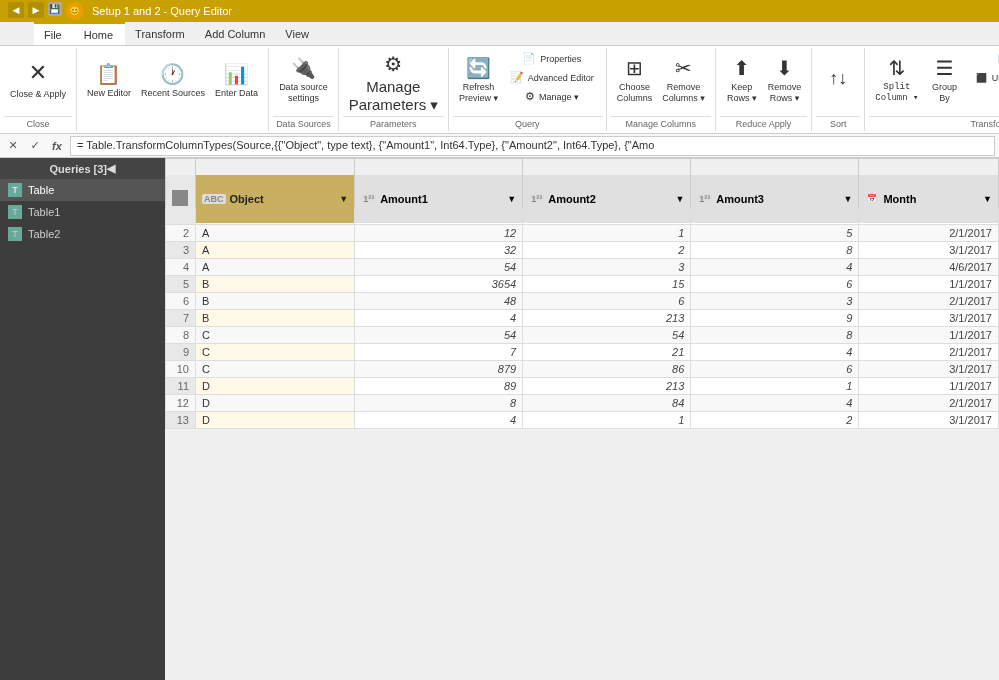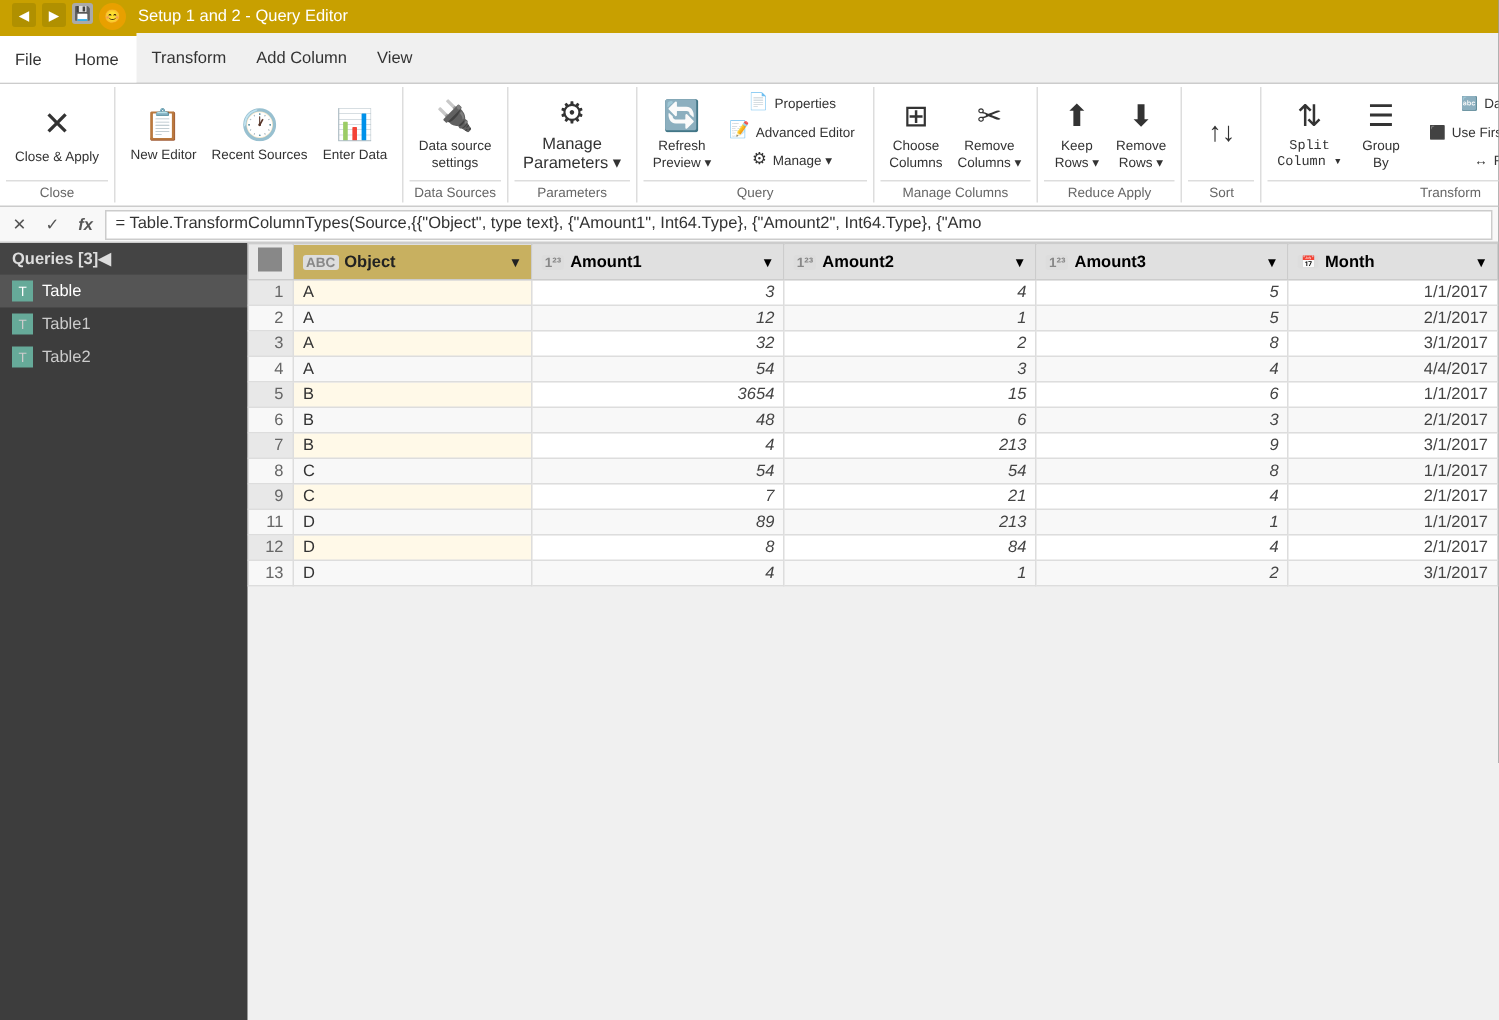--- a/index.html
+++ b/index.html
@@ -14,24 +14,25 @@
       padding: 0 8px;
       color: white;
       font-size: 11px;
     }
     #title-icons { display: flex; gap: 4px; margin-right: 8px; }
     .title-icon { width: 16px; height: 16px; background: #b09000; border-radius: 2px; display: flex; align-items: center; justify-content: center; font-size: 9px; color: white; cursor: pointer; }
 
     
     #menu-bar {
       background: #f0f0f0;
-      height: 34px;
+      height: 24px;
       display: flex;
       align-items: center;
       border-bottom: 1px solid #ccc;
+      padding-left: 34px;
     }
     .menu-item {
       padding: 3px 10px;
       font-size: 11px;
       cursor: pointer;
       color: #333;
       height: 100%;
       display: flex;
       align-items: center;
     }
@@ -144,21 +145,21 @@
     
     #sidebar {
       width: 165px;
       background: #3d3d3d;
       display: flex;
       flex-direction: column;
       color: white;
     }
     #sidebar-header {
       display: flex;
-      justify-content: flex-start;
+      justify-content: center;
       align-items: center;
       padding: 4px 8px;
       background: #444;
       font-size: 11px;
       font-weight: bold;
       color: #ddd;
     }
     .query-item {
       display: flex;
       align-items: center;
@@ -179,25 +180,25 @@
       background: #f0f0f0;
     }
     #data-table {
       border-collapse: collapse;
       font-size: 11px;
       width: 100%;
     }
     #data-table th {
       background: #e8e8e8;
       border: 1px solid #ccc;
-      padding: 2px 6px;
+      padding: 15px 6px;
       text-align: left;
       white-space: nowrap;
       position: sticky;
-      top: 0;
+      top: 16px;
       z-index: 1;
     }
     #data-table th.col-header {
       background: #e0e0e0;
       cursor: pointer;
     }
     #data-table th .col-inner {
       display: flex;
       align-items: center;
       gap: 4px;
@@ -294,21 +295,21 @@
           <span style="font-size:9px;text-align:center;">Data source<br>settings</span>
         </div>
       </div>
       <div class="ribbon-group-label">Data Sources</div>
     </div>
 
     <div class="ribbon-group">
       <div class="ribbon-group-buttons">
         <div class="ribbon-btn large">
           <div class="icon">⚙</div>
-          <span style="font-size:11px;text-align:center;">Manage<br>Parameters ▾</span>
+          <span style="font-size:15px;text-align:center;">Manage<br>Parameters ▾</span>
         </div>
       </div>
       <div class="ribbon-group-label">Parameters</div>
     </div>
 
     <div class="ribbon-group">
       <div class="ribbon-group-buttons">
         <div class="ribbon-btn large">
           <div class="icon">🔄</div>
           <span style="font-size:9px;text-align:center;">Refresh<br>Preview ▾</span>
@@ -496,21 +497,21 @@
             <td class="num-col">2</td>
             <td class="num-col">8</td>
             <td class="date-col">3/1/2017</td>
           </tr>
           <tr>
             <td class="row-num">4</td>
             <td class="text-col selected-col">A</td>
             <td class="num-col">54</td>
             <td class="num-col">3</td>
             <td class="num-col">4</td>
-            <td class="date-col">4/4/2017</td>
+            <td class="date-col">4/6/2017</td>
           </tr>
           <tr>
             <td class="row-num">5</td>
             <td class="text-col selected-col">B</td>
             <td class="num-col">3654</td>
             <td class="num-col">15</td>
             <td class="num-col">6</td>
             <td class="date-col">1/1/2017</td>
           </tr>
           <tr>
@@ -539,20 +540,28 @@
           </tr>
           <tr>
             <td class="row-num">9</td>
             <td class="text-col selected-col">C</td>
             <td class="num-col">7</td>
             <td class="num-col">21</td>
             <td class="num-col">4</td>
             <td class="date-col">2/1/2017</td>
           </tr>
           <tr>
+            <td class="row-num">10</td>
+            <td class="text-col selected-col">C</td>
+            <td class="num-col">879</td>
+            <td class="num-col">86</td>
+            <td class="num-col">6</td>
+            <td class="date-col">3/1/2017</td>
+          </tr>
+          <tr>
             <td class="row-num">11</td>
             <td class="text-col selected-col">D</td>
             <td class="num-col">89</td>
             <td class="num-col">213</td>
             <td class="num-col">1</td>
             <td class="date-col">1/1/2017</td>
           </tr>
           <tr>
             <td class="row-num">12</td>
             <td class="text-col selected-col">D</td>

